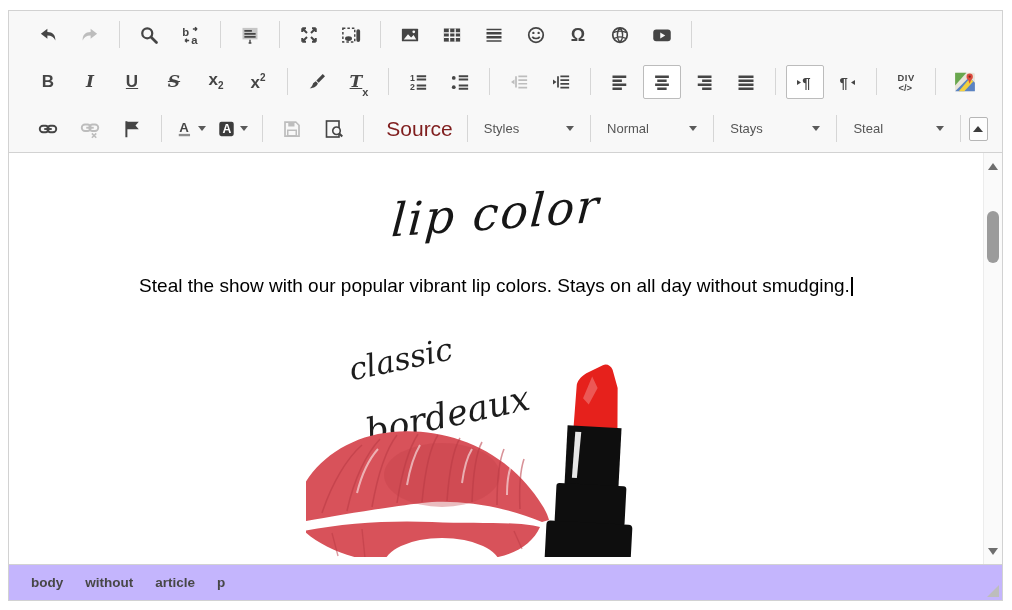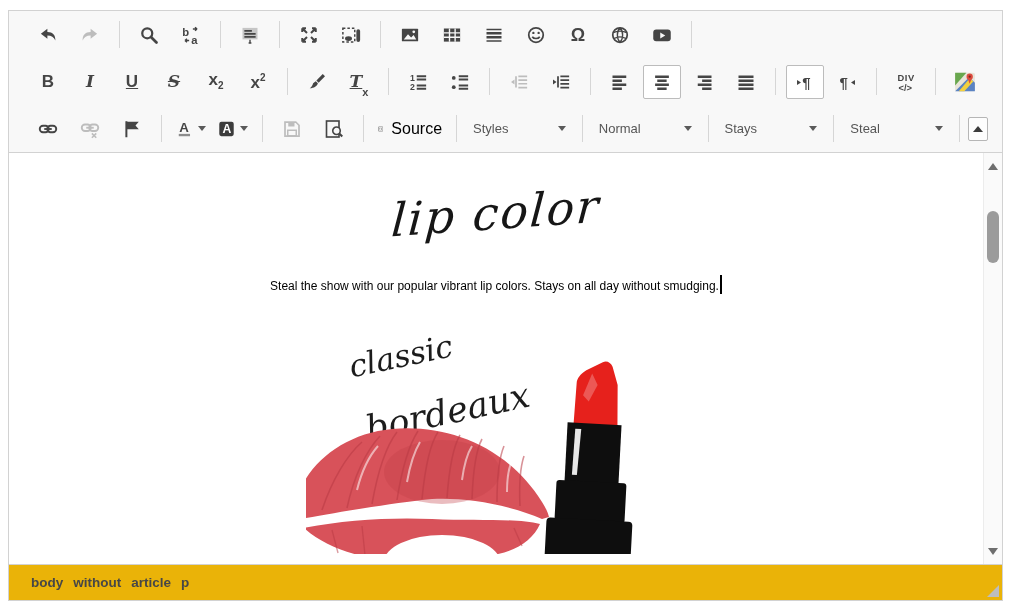--- a/index.html
+++ b/index.html
@@ -17,43 +17,43 @@
   .btn svg .st{fill:none;stroke:#454545;}
   .glyph{font-size:17px;font-weight:bold;color:#454545;line-height:1;}
   .glyph sub,.glyph sup{font-size:10px;}
   .it{font-family:"DejaVu Serif",serif;font-style:italic;}
   .combo{display:flex;align-items:center;width:114px;padding:0 8px;height:32px;color:#555;font-size:13px;cursor:pointer;}
   .combo .arr{margin-left:auto;}
   .arr{width:0;height:0;border-left:4px solid transparent;border-right:4px solid transparent;
        border-top:5px solid #5a5a5a;display:inline-block;}
   .arr-up{width:0;height:0;border-left:5px solid transparent;border-right:5px solid transparent;
        border-bottom:6px solid #3c3c3c;display:inline-block;}
-  .src-label{font-size:16px;color:#000000;margin-left:8px;}
+  .src-label{font-size:21px;color:#7f1d1d;margin-left:8px;}
   .collapse-btn{width:22px;height:22px;border:1px solid #b6b6b6;border-radius:2px;background:#fdfdfd;
        display:flex;align-items:center;justify-content:center;margin-right:14px;cursor:pointer;}
   .spacer{flex:1;}
   
   .content-wrap{height:411px;display:flex;background:#fff;}
   .editable{flex:1;text-align:center;overflow:hidden;cursor:text;}
   .heading{margin-top:20px;height:80px;line-height:80px;font-family:"DejaVu Serif",serif;font-style:italic;
        font-size:46px;color:#161616;letter-spacing:2px;transform:rotate(-4deg) skewX(-8deg);}
-  .para{margin:22px 30px 0;font-size:12px;color:#000;}
+  .para{margin:22px 30px 0;font-size:19px;color:#000;}
   .caret{display:inline-block;width:2px;height:19px;background:#000;vertical-align:-4px;margin-left:1px;}
   .figure{margin:30px auto 0;display:block;}
   .script{font-family:"DejaVu Serif",serif;font-style:italic;fill:#1c1c1c;}
   
   .vscroll{width:18px;background:#fafafa;border-left:1px solid #ececec;position:relative;flex:none;}
   .sb-btn{position:absolute;left:0;width:18px;height:22px;display:flex;align-items:center;justify-content:center;cursor:pointer;}
   .sb-up{top:2px;} .sb-down{bottom:2px;}
   .tri-up{width:0;height:0;border-left:5px solid transparent;border-right:5px solid transparent;border-bottom:7px solid #6e6e6e;}
   .tri-down{width:0;height:0;border-left:5px solid transparent;border-right:5px solid transparent;border-top:7px solid #6e6e6e;}
   .sb-thumb{position:absolute;left:3px;top:58px;width:12px;height:52px;background:#9b9b9b;border-radius:6px;cursor:pointer;}
   
-  .statusbar{height:35px;background:#eab308;border-top:1px solid #d2d2d2;display:flex;align-items:center;
-       padding-left:22px;gap:10px;position:relative;}
+  .statusbar{height:35px;background:#c4b5fd;border-top:1px solid #d2d2d2;display:flex;align-items:center;
+       padding-left:22px;gap:22px;position:relative;}
   .crumb{font-size:13.5px;font-weight:bold;color:#474747;cursor:pointer;}
   .resize-handle{position:absolute;right:3px;bottom:3px;width:0;height:0;
        border-left:12px solid transparent;border-bottom:12px solid #bdbdbd;cursor:nwse-resize;}
 </style>
 </head>
 <body>
 
 <div class="frame">
 
   <div class="toolbar">

